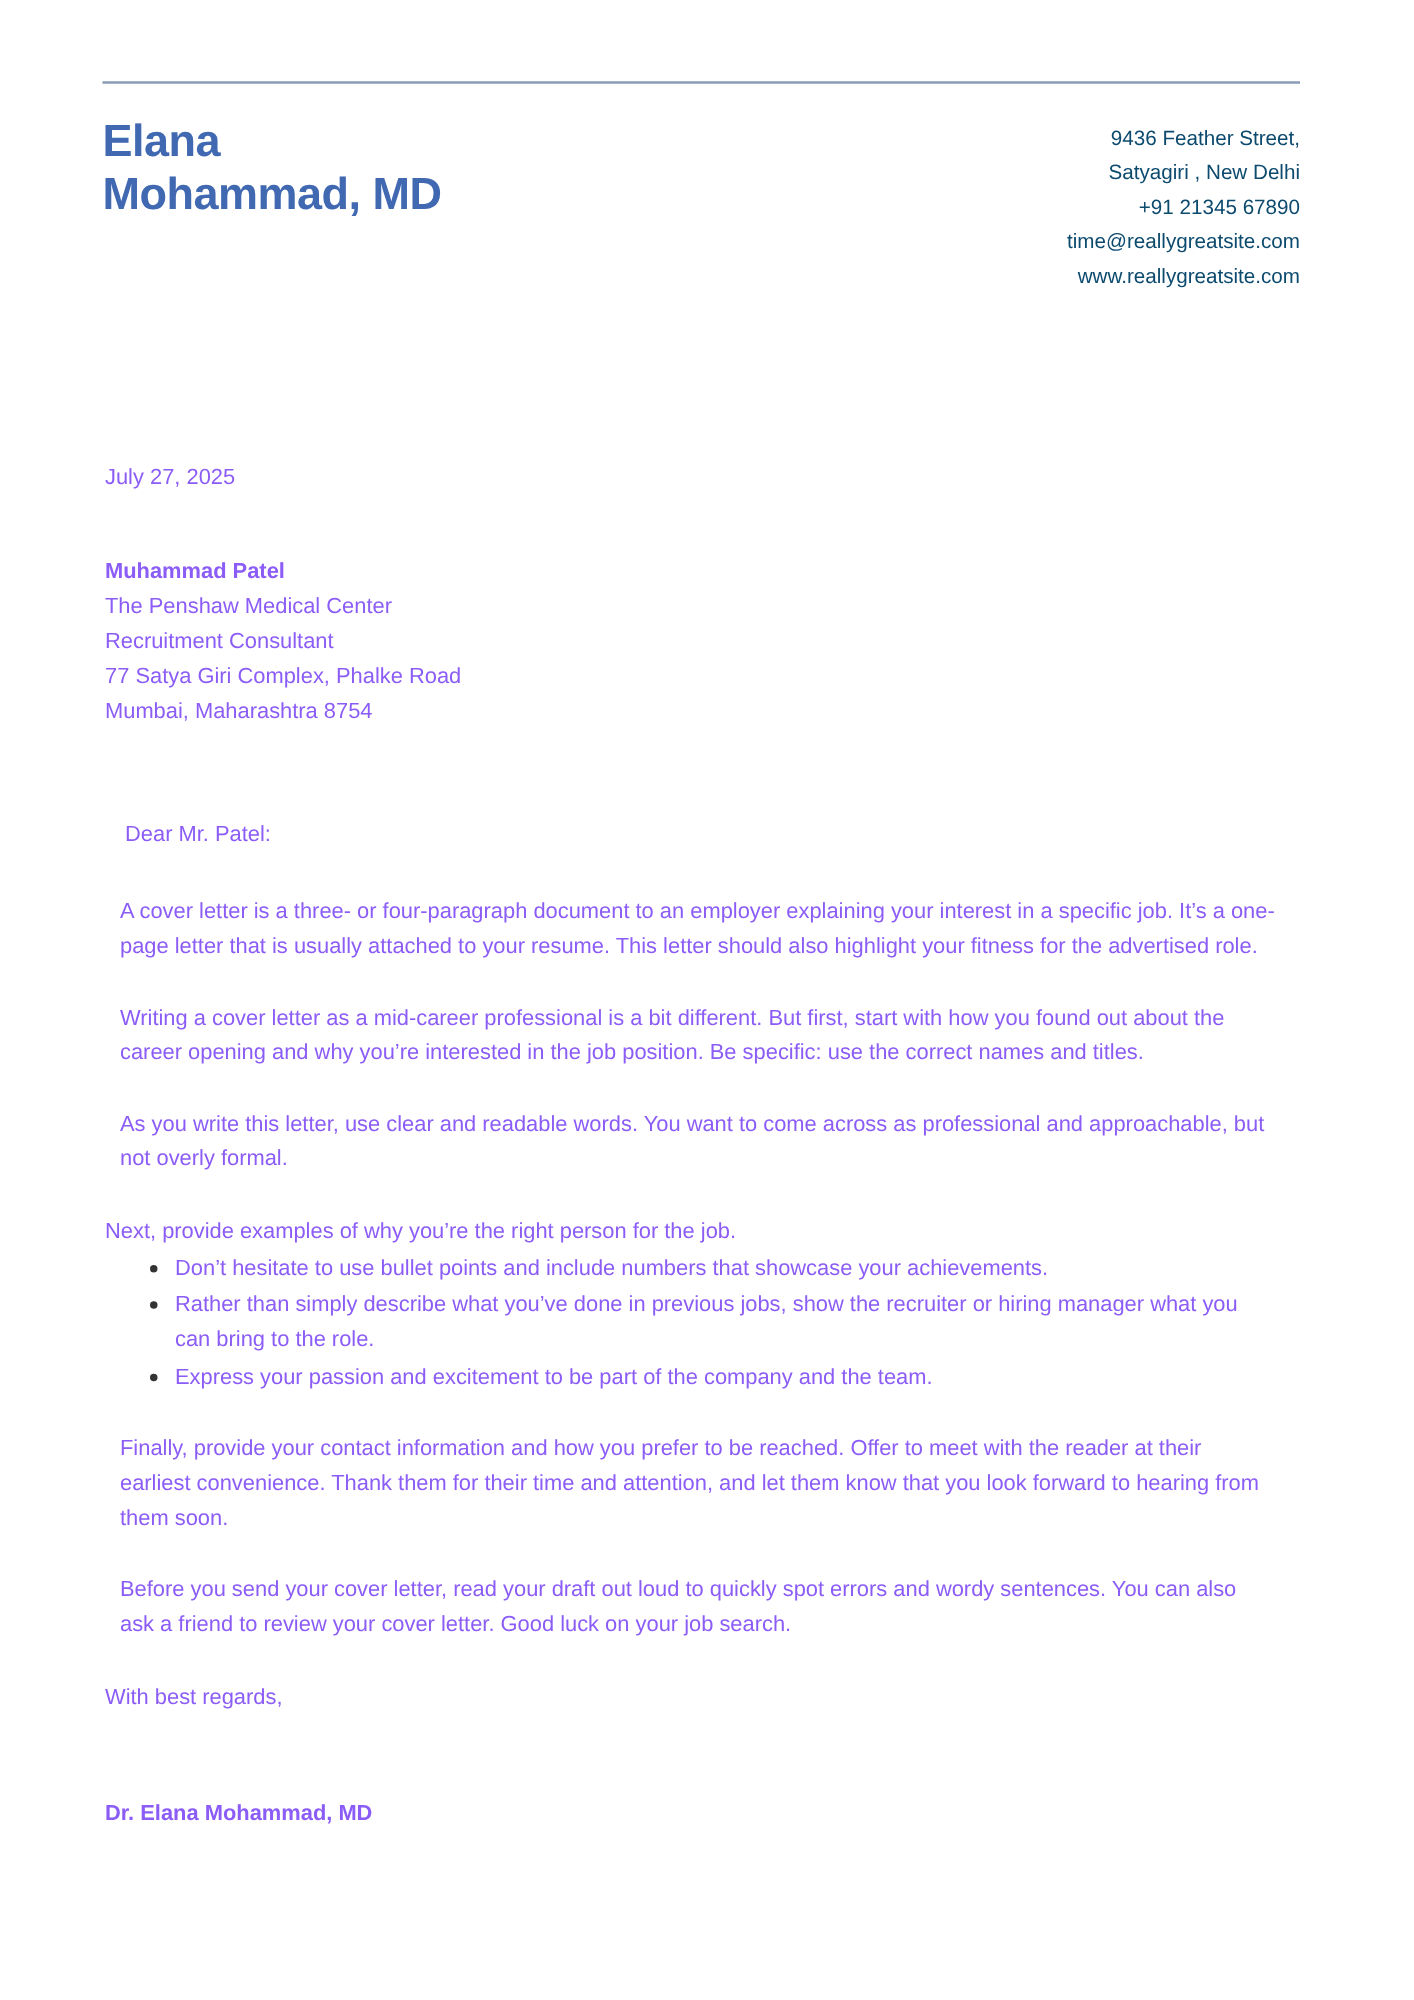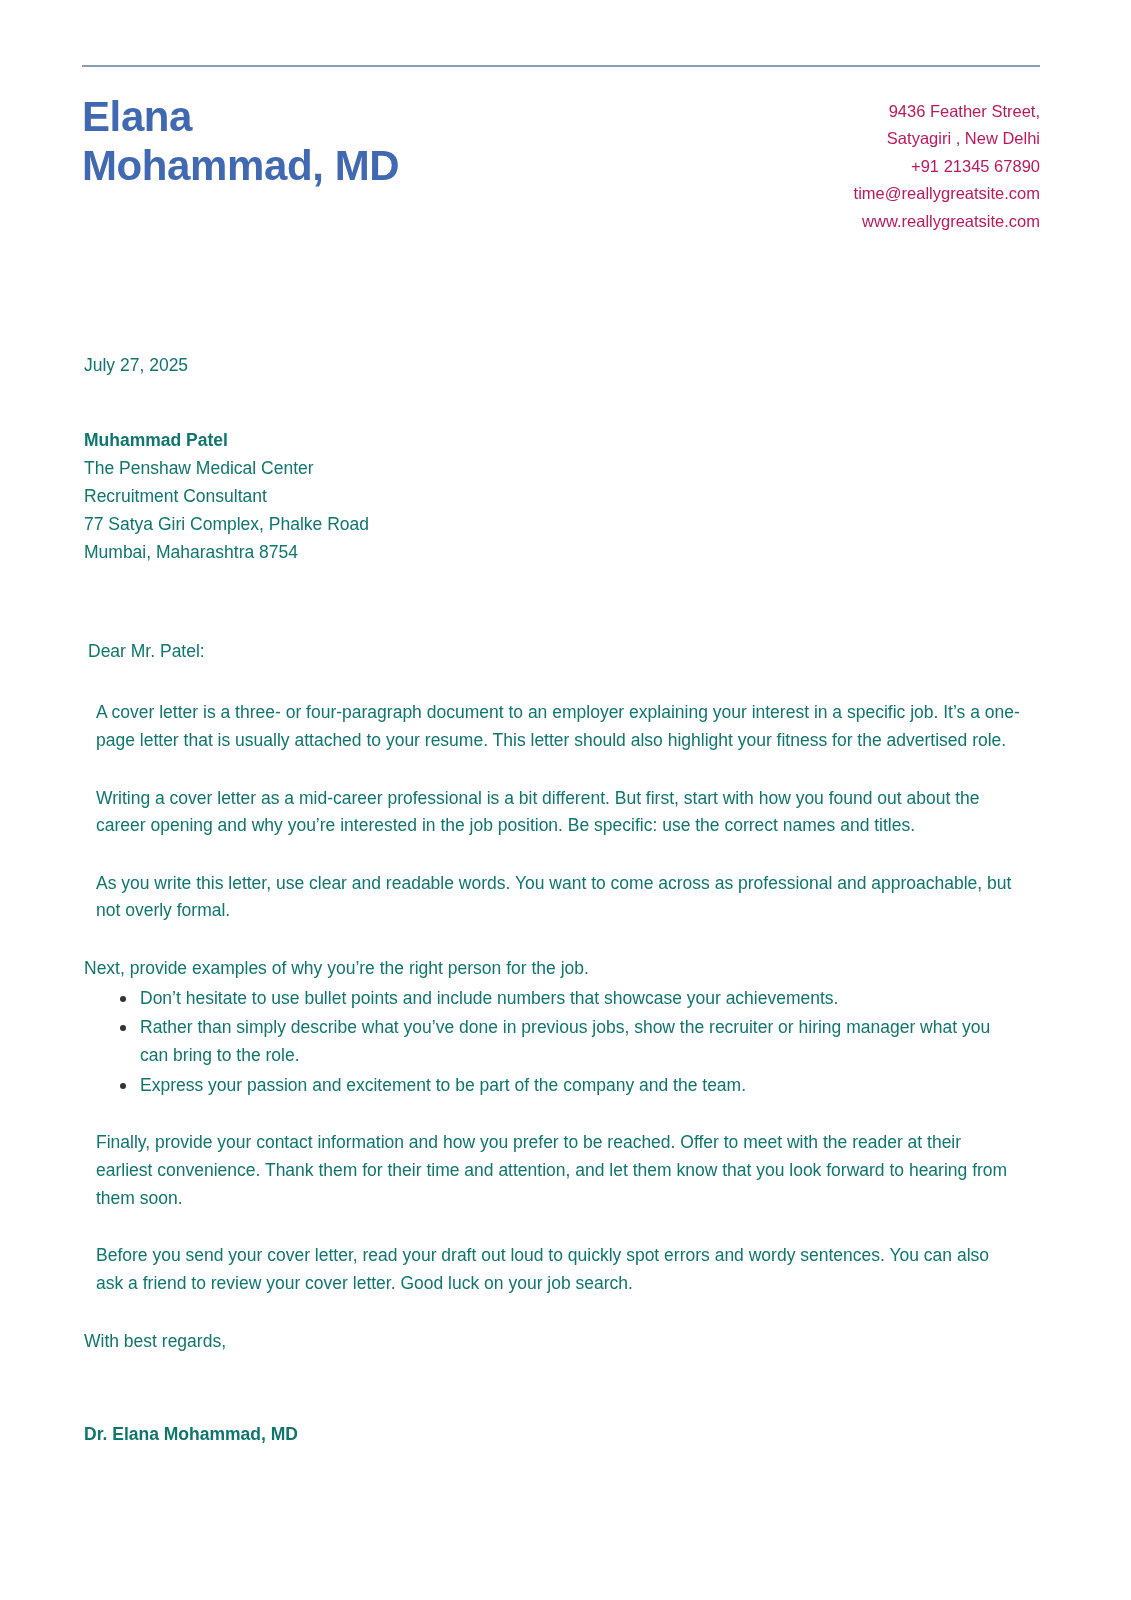--- a/index.html
+++ b/index.html
@@ -38,64 +38,64 @@
     left: 82px;
     top: 92px;
     width: 958px;
     display: flex;
     align-items: flex-start;
     justify-content: space-between;
   }
 
   .name-block {
     font-weight: bold;
-    font-size: 42px;
+    font-size: 36px;
     line-height: 1.17;
     letter-spacing: -0.4px;
     color: #4169b2;
     white-space: pre-line;
     max-width: 520px;
   }
 
   .contact-block {
     text-align: right;
     font-size: 16.5px;
     line-height: 1.66;
-    color: #be185d;
+    color: #0c4a6e;
     padding-top: 6px;
   }
   .contact-block div { white-space: pre; }
 
   
   .letter {
     position: absolute;
     left: 84px;
-    top: 352px;
+    top: 368px;
     width: 936px;
     font-size: 17.5px;
     line-height: 1.58;
-    color: #0f766e;
+    color: #8b5cf6;
   }
 
   .date {
     margin: 0 0 46px 0;
   }
 
   .recipient {
     margin: 0 0 72px 0;
     line-height: 1.6;
   }
   .recipient .rname {
     font-weight: bold;
     display: block;
   }
   .recipient span.rline { display: block; }
 
   .salutation {
-    margin: 0 0 34px 4px;
+    margin: 0 0 34px 16px;
   }
 
   .para {
     margin: 0 0 30px 12px;
   }
 
   .lead-in {
     margin: 0 0 2px 0;
   }
 

